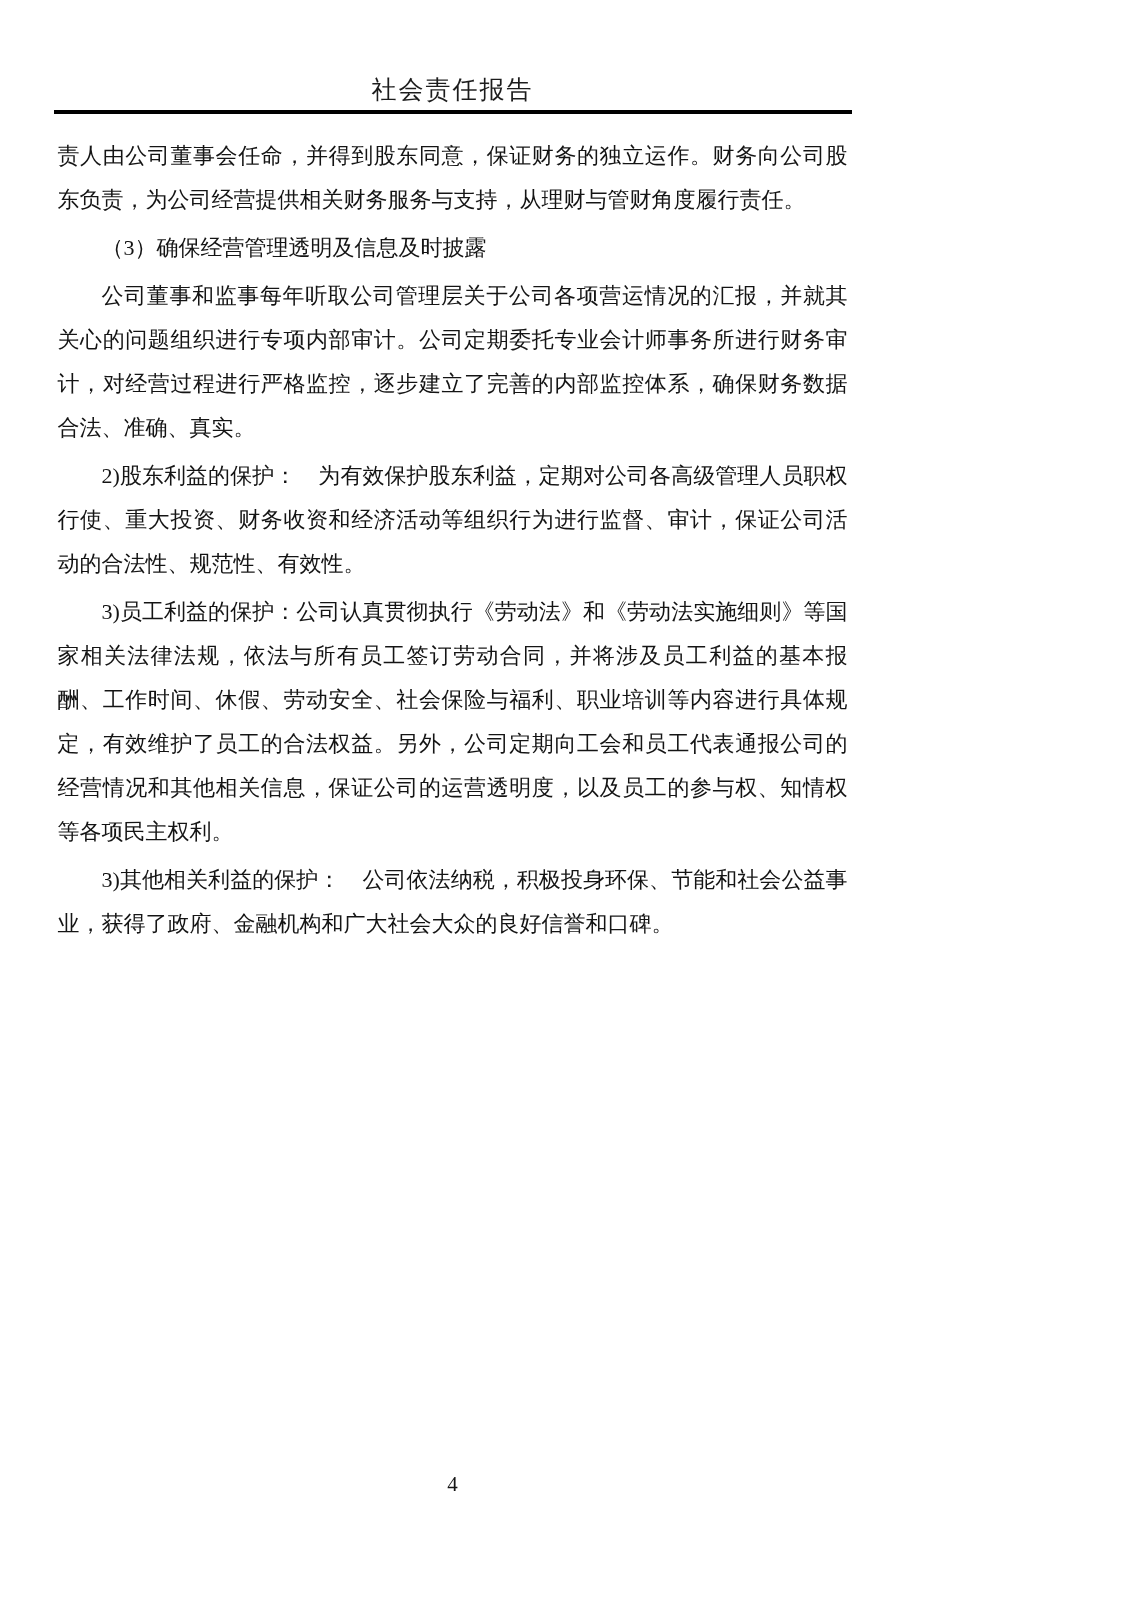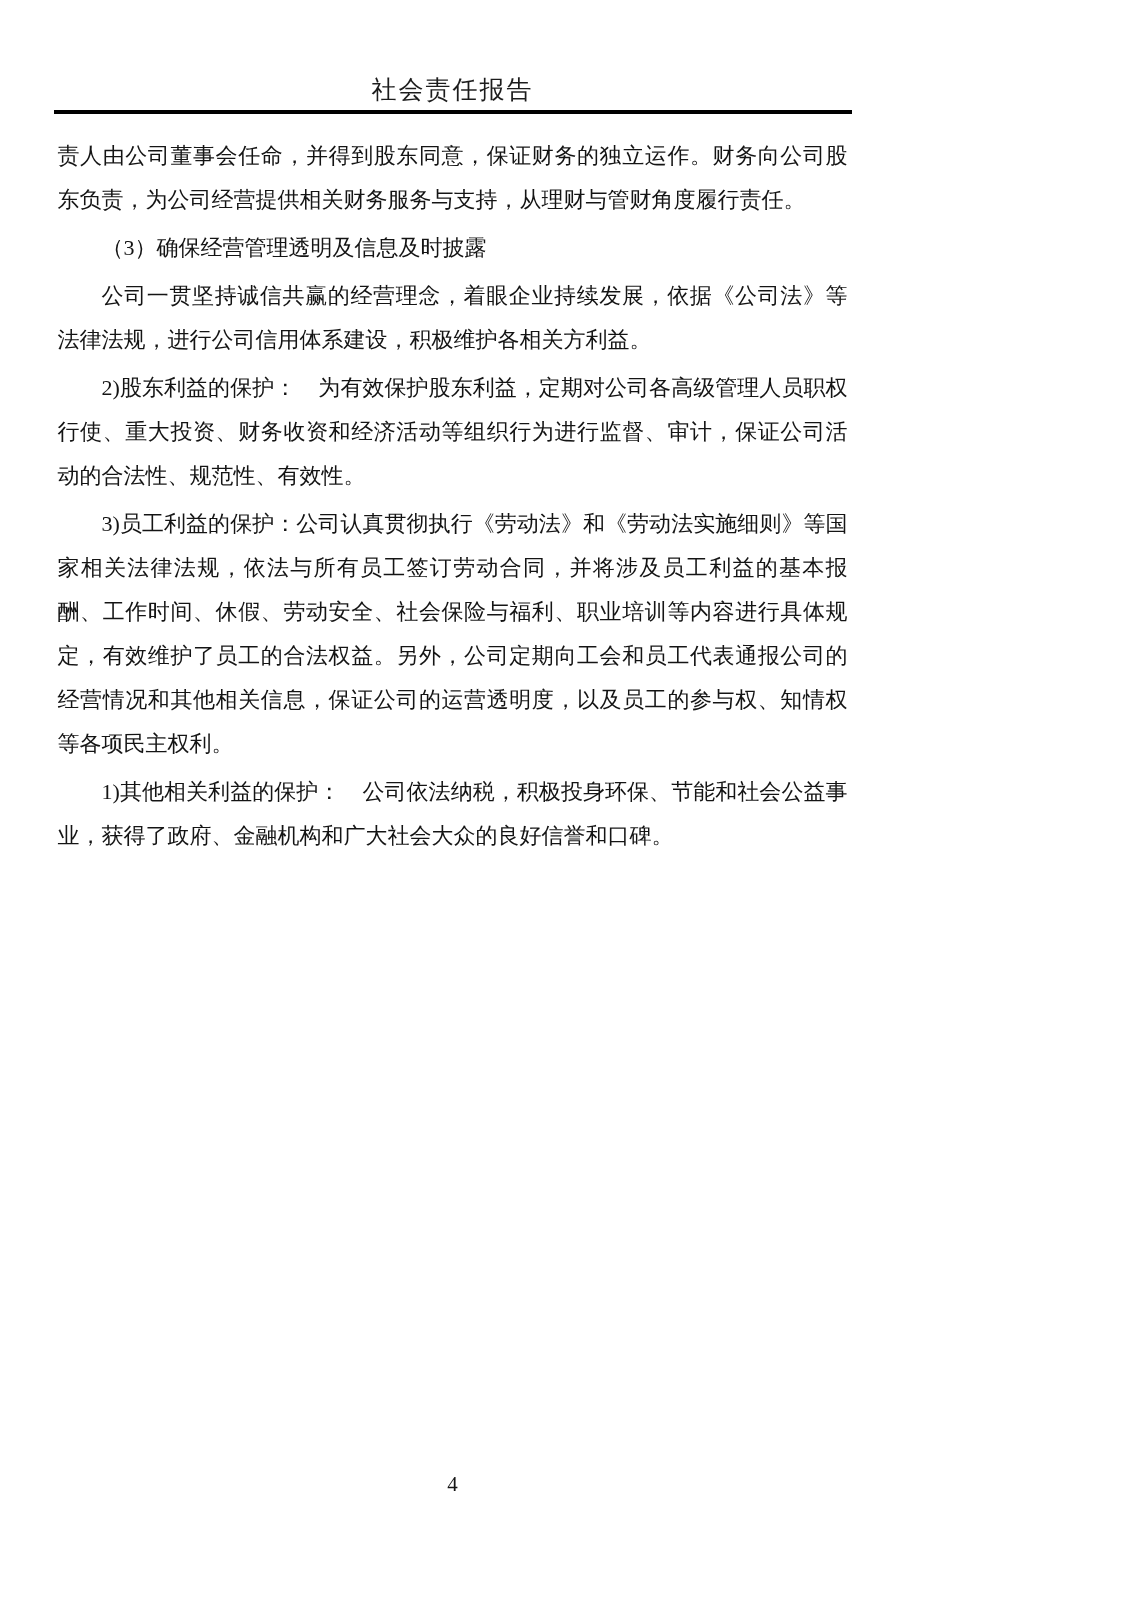--- a/index.html
+++ b/index.html
@@ -66,22 +66,22 @@
 
 <div class="page">
   <div class="content">
     <header>
       <div class="doc-header-title">社会责任报告</div>
       <div class="header-rule"></div>
     </header>
     <main class="doc-body">
         <p class="">责人由公司董事会任命，并得到股东同意，保证财务的独立运作。财务向公司股东负责，为公司经营提供相关财务服务与支持，从理财与管财角度履行责任。</p>
         <p class="indent">（3）确保经营管理透明及信息及时披露</p>
-        <p class="indent">公司一贯坚持诚信共赢的经营理念，着眼企业持续发展，依据《公司法》等法律法规，进行公司信用体系建设，积极维护各相关方利益。</p>
+        <p class="indent">公司董事和监事每年听取公司管理层关于公司各项营运情况的汇报，并就其关心的问题组织进行专项内部审计。公司定期委托专业会计师事务所进行财务审计，对经营过程进行严格监控，逐步建立了完善的内部监控体系，确保财务数据合法、准确、真实。</p>
         <p class="indent">2)股东利益的保护：　为有效保护股东利益，定期对公司各高级管理人员职权行使、重大投资、财务收资和经济活动等组织行为进行监督、审计，保证公司活动的合法性、规范性、有效性。</p>
         <p class="indent">3)员工利益的保护：公司认真贯彻执行《劳动法》和《劳动法实施细则》等国家相关法律法规，依法与所有员工签订劳动合同，并将涉及员工利益的基本报酬、工作时间、休假、劳动安全、社会保险与福利、职业培训等内容进行具体规定，有效维护了员工的合法权益。另外，公司定期向工会和员工代表通报公司的经营情况和其他相关信息，保证公司的运营透明度，以及员工的参与权、知情权等各项民主权利。</p>
-        <p class="indent">1)其他相关利益的保护：　公司依法纳税，积极投身环保、节能和社会公益事业，获得了政府、金融机构和广大社会大众的良好信誉和口碑。</p>
+        <p class="indent">3)其他相关利益的保护：　公司依法纳税，积极投身环保、节能和社会公益事业，获得了政府、金融机构和广大社会大众的良好信誉和口碑。</p>
       </main>
   </div>
   <footer>
     <div class="page-number">4</div>
   </footer>
 </div>
 
 </body></html>

